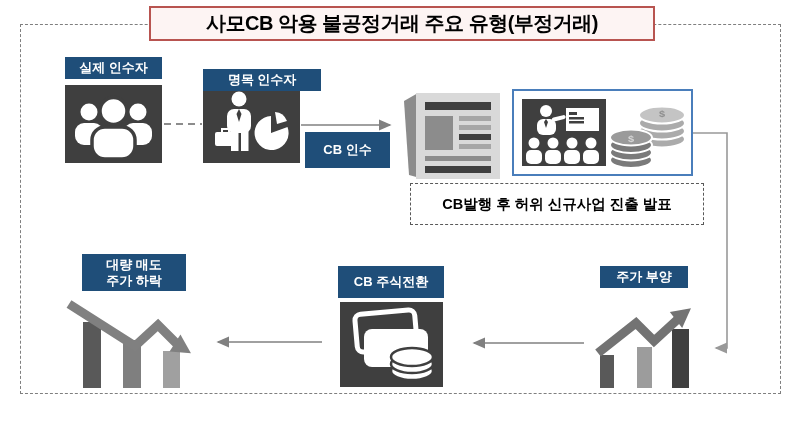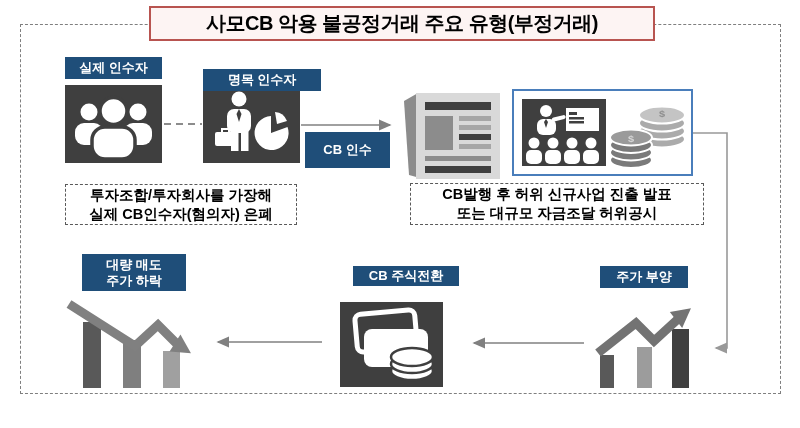--- a/index.html
+++ b/index.html
@@ -30,21 +30,21 @@
 
   <div class="title">사모CB 악용 불공정거래 주요 유형(부정거래)</div>
 
   <div class="nlabel" style="left:65px;top:57px;width:97px;height:22px;">실제 인수자</div>
   <div class="nlabel" style="left:203px;top:69px;width:118px;height:22px;font-family:Liberation Serif, serif;">명목 인수자</div>
   <div class="nlabel" style="left:305px;top:132px;width:85px;height:36px;">CB 인수</div>
   <div class="nlabel" style="left:82px;top:254px;width:104px;height:37px;">
     <span>대량 매도</span>
     <span>주가 하락</span>
   </div>
-  <div class="nlabel" style="left:338px;top:266px;width:106px;height:20px;margin-left:15px;">CB 주식전환</div>
+  <div class="nlabel" style="left:338px;top:266px;width:106px;height:32px;">CB 주식전환</div>
   <div class="nlabel" style="left:600px;top:266px;width:88px;height:22px;text-align:center;">주가 부양</div>
 
   <div class="darkbox" style="left:65px;top:85px;width:97px;height:78px;">
     <svg width="97" height="78" viewBox="0 0 97 78">
       <circle cx="24" cy="27" r="8.5" fill="#fff"></circle>
       <rect x="10" y="38" width="28" height="22" rx="9" fill="#fff"></rect>
       <circle cx="73" cy="27" r="8.5" fill="#fff"></circle>
       <rect x="59" y="38" width="28" height="22" rx="9" fill="#fff"></rect>
       <circle cx="48.5" cy="26" r="13.5" fill="#fff" stroke="#3f3f3f" stroke-width="3.5"></circle>
       <rect x="27" y="42" width="43" height="32" rx="13" fill="#fff" stroke="#3f3f3f" stroke-width="3.5"></rect>
@@ -112,27 +112,22 @@
       <g>
         <ellipse cx="21" cy="63" rx="21" ry="8" fill="#7a7a7a" stroke="#fff" stroke-width="2"></ellipse>
         <ellipse cx="21" cy="55.5" rx="21" ry="8" fill="#7a7a7a" stroke="#fff" stroke-width="2"></ellipse>
         <ellipse cx="21" cy="48" rx="21" ry="8" fill="#7a7a7a" stroke="#fff" stroke-width="2"></ellipse>
         <ellipse cx="21" cy="40.5" rx="21" ry="8" fill="#9a9a9a" stroke="#fff" stroke-width="2"></ellipse>
         <text x="21" y="53" text-anchor="middle" font-size="11" font-weight="bold" fill="#d6d6d6" transform="scale(1,0.85)">$</text>
       </g>
     </svg>
   </div>
 
-  <div class="note" style="left:65px;top:184px;width:230px;height:39px;">
-    <div>투자조합/투자회사를 가장해</div>
-    <div>실제 CB인수자(혐의자) 은폐</div>
-  </div>
   <div class="note" style="left:410px;top:183px;width:292px;height:40px;">
     <div>CB발행 후 허위 신규사업 진출 발표</div>
-    <div>또는 대규모 자금조달 허위공시</div>
   </div>
 
   <svg class="iconsvg" style="left:65px;top:298px;" width="150" height="92" viewBox="0 0 150 92">
     <rect x="18" y="24" width="18" height="66" fill="#595959"></rect>
     <rect x="58" y="42" width="18" height="48" fill="#7f7f7f"></rect>
     <rect x="98" y="53" width="17" height="37" fill="#a0a0a0"></rect>
     <polyline points="4,6 70,48 93,27 112,46" fill="none" stroke="#808080" stroke-width="9"></polyline>
     <polygon points="0,-10 19,0 0,10" fill="#808080" transform="translate(110,45) rotate(33)"></polygon>
   </svg>
 

